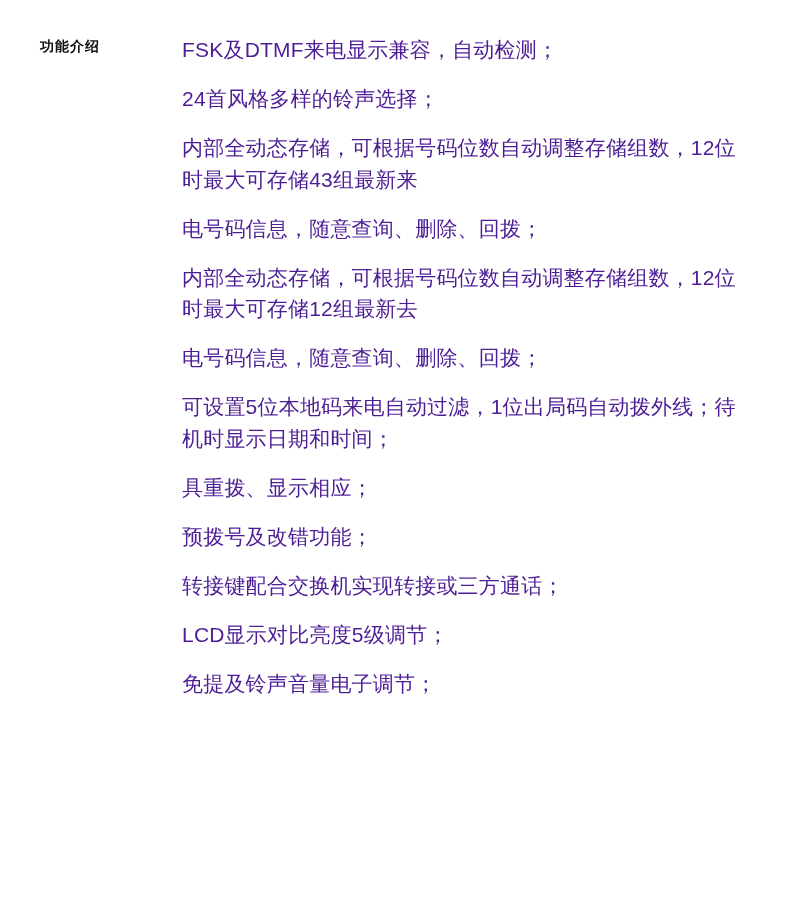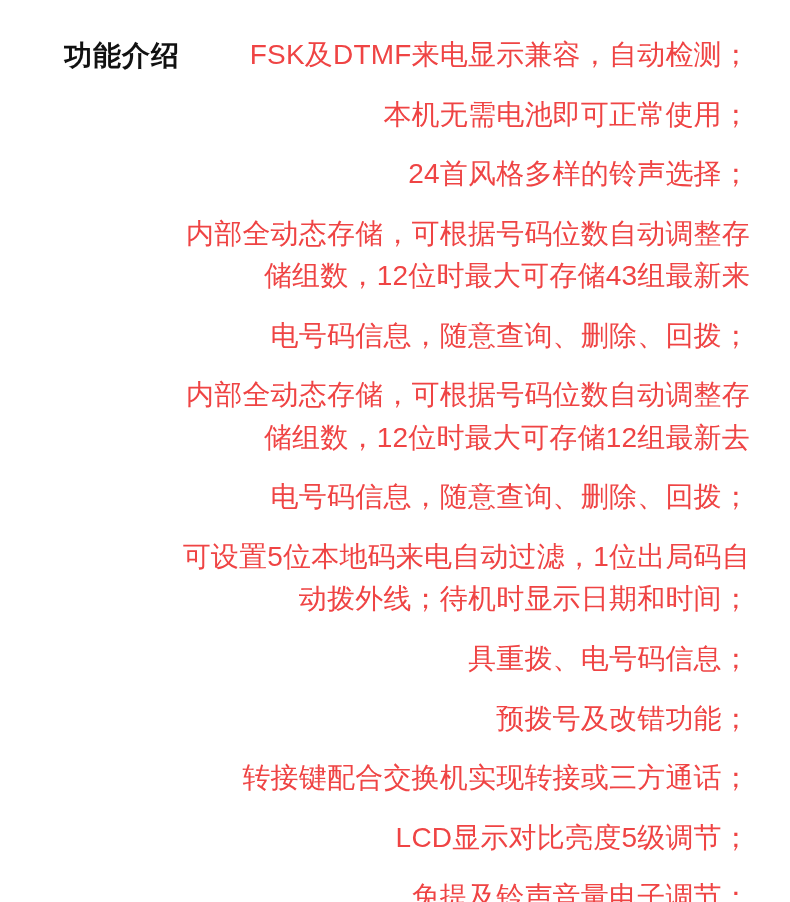--- a/index.html
+++ b/index.html
@@ -21,61 +21,59 @@
     box-sizing: border-box;
     padding: 34px 40px 0 40px;
   }
   .spec-block {
     display: flex;
     align-items: flex-start;
   }
   .spec-label {
     width: 140px;
     flex: 0 0 140px;
-    font-size: 28px;
+    font-size: 14px;
     font-weight: bold;
     line-height: 1.45;
     letter-spacing: 1px;
     color: #111111;
     padding-top: 2px;
     white-space: nowrap;
-    text-align: right;
   }
   .spec-items {
     flex: 1 1 auto;
     padding-left: 2px;
   }
   .spec-item {
-    font-size: 28px;
+    font-size: 21px;
     line-height: 1.52;
-    color: #ef4444;
+    color: #4c1d95;
     margin-bottom: 17px;
     letter-spacing: 0.2px;
-    text-align: right;
+    text-align: left;
     word-break: break-all;
   }
   .spec-item:last-child {
     margin-bottom: 12px;
   }
 </style>
 </head>
 <body>
 
 <div class="page">
   <div class="spec-block">
     <div class="spec-label">功能介绍</div>
     <div class="spec-items">
       <div class="spec-item">FSK及DTMF来电显示兼容，自动检测；</div>
-      <div class="spec-item">本机无需电池即可正常使用；</div>
       <div class="spec-item">24首风格多样的铃声选择；</div>
       <div class="spec-item">内部全动态存储，可根据号码位数自动调整存储组数，12位时最大可存储43组最新来</div>
       <div class="spec-item">电号码信息，随意查询、删除、回拨；</div>
       <div class="spec-item">内部全动态存储，可根据号码位数自动调整存储组数，12位时最大可存储12组最新去</div>
       <div class="spec-item">电号码信息，随意查询、删除、回拨；</div>
       <div class="spec-item">可设置5位本地码来电自动过滤，1位出局码自动拨外线；待机时显示日期和时间；</div>
-      <div class="spec-item">具重拨、电号码信息；</div>
+      <div class="spec-item">具重拨、显示相应；</div>
       <div class="spec-item">预拨号及改错功能；</div>
       <div class="spec-item">转接键配合交换机实现转接或三方通话；</div>
       <div class="spec-item">LCD显示对比亮度5级调节；</div>
       <div class="spec-item">免提及铃声音量电子调节；</div>
     </div>
   </div>
 </div>
 
 </body></html>

